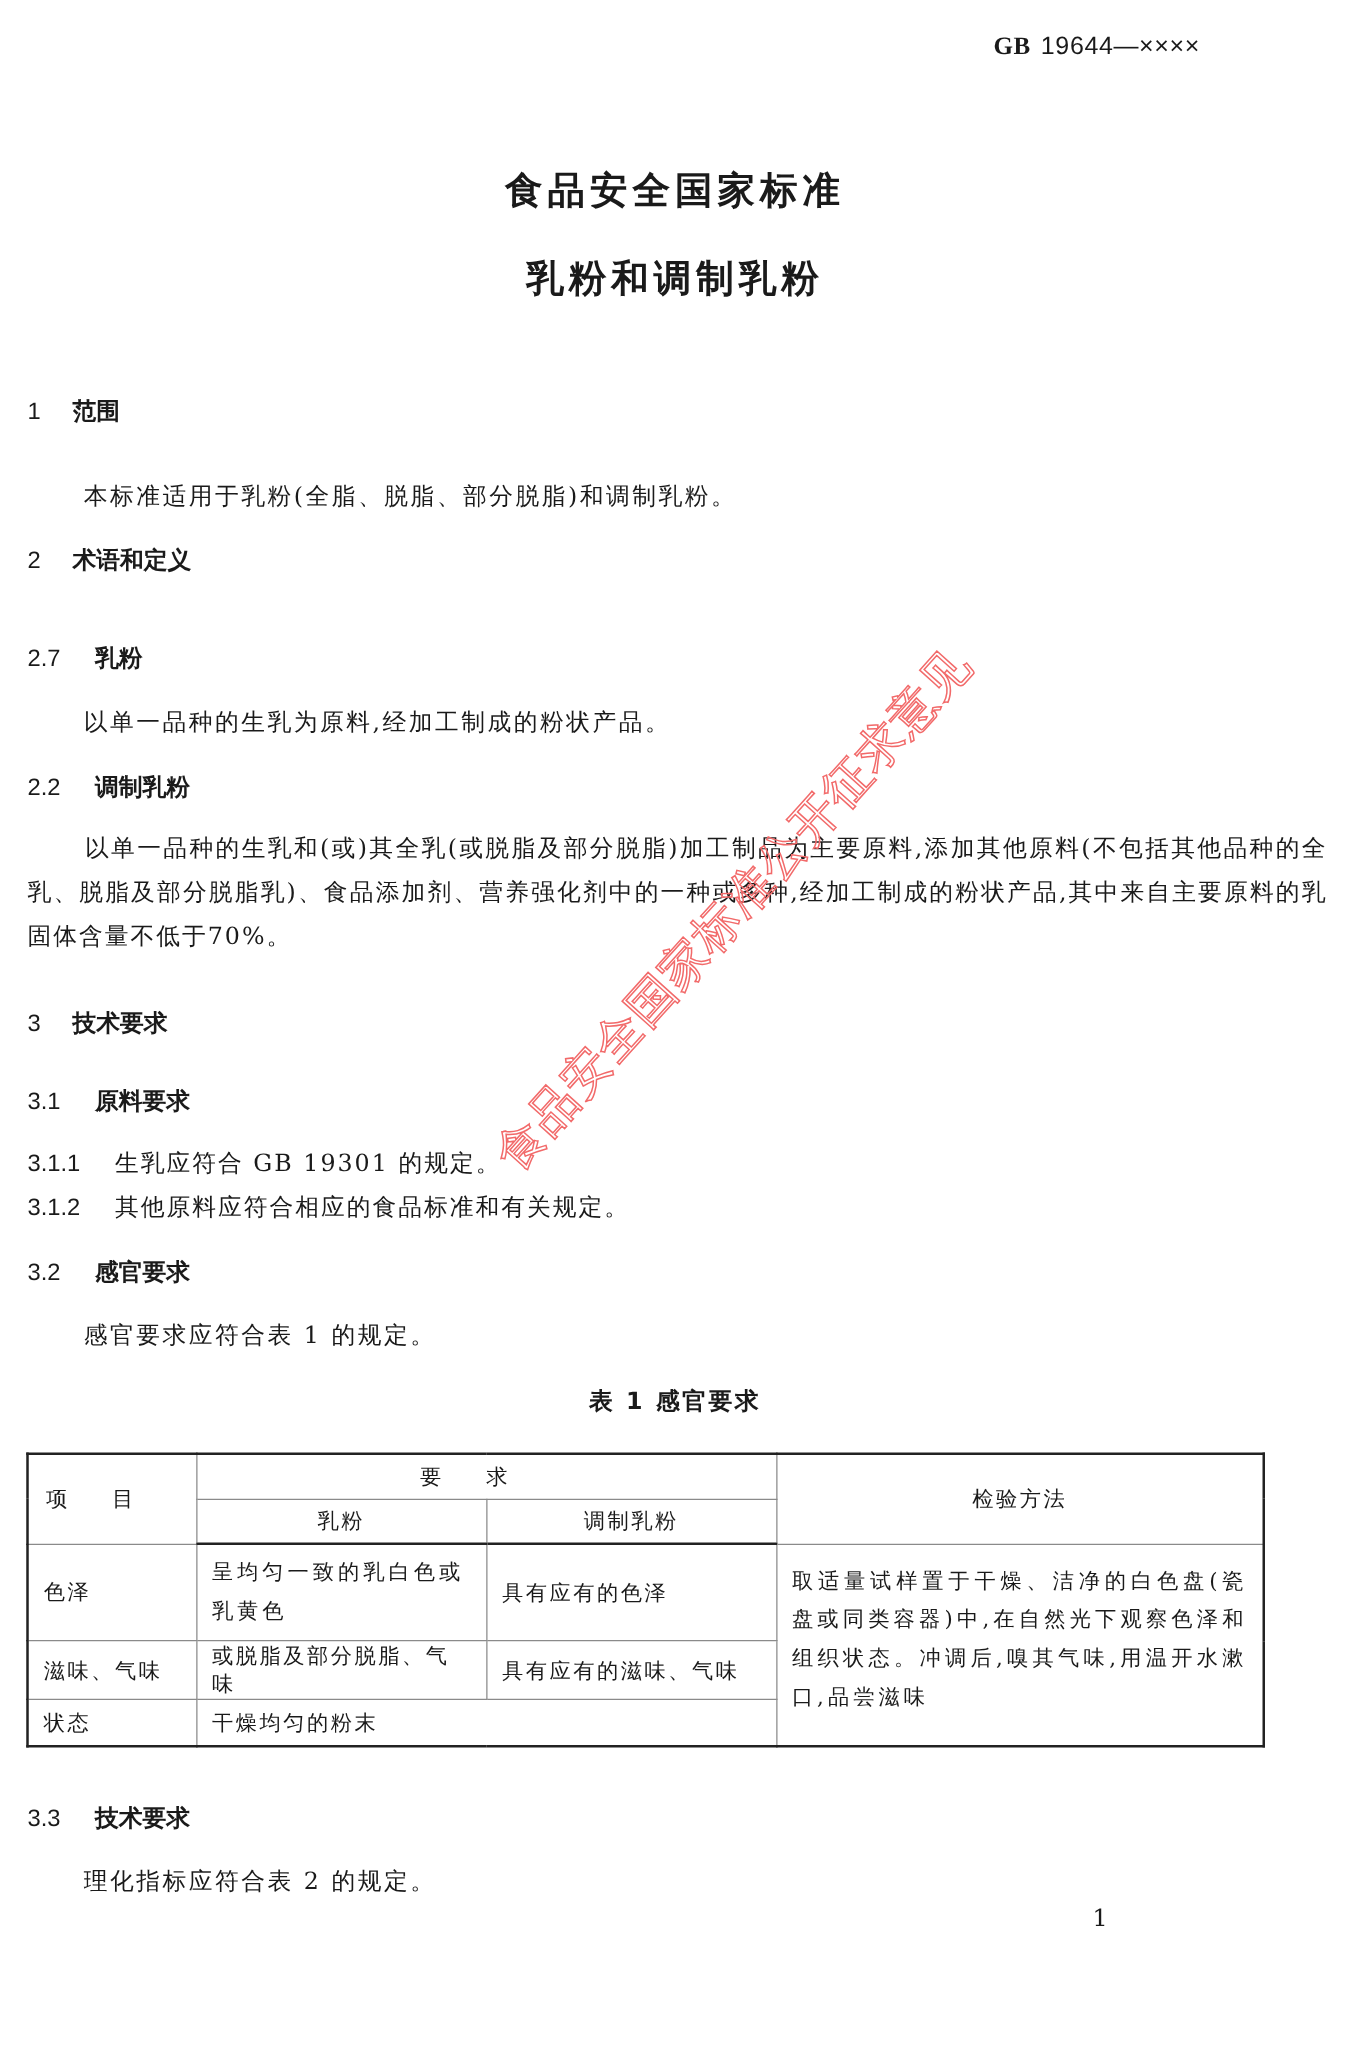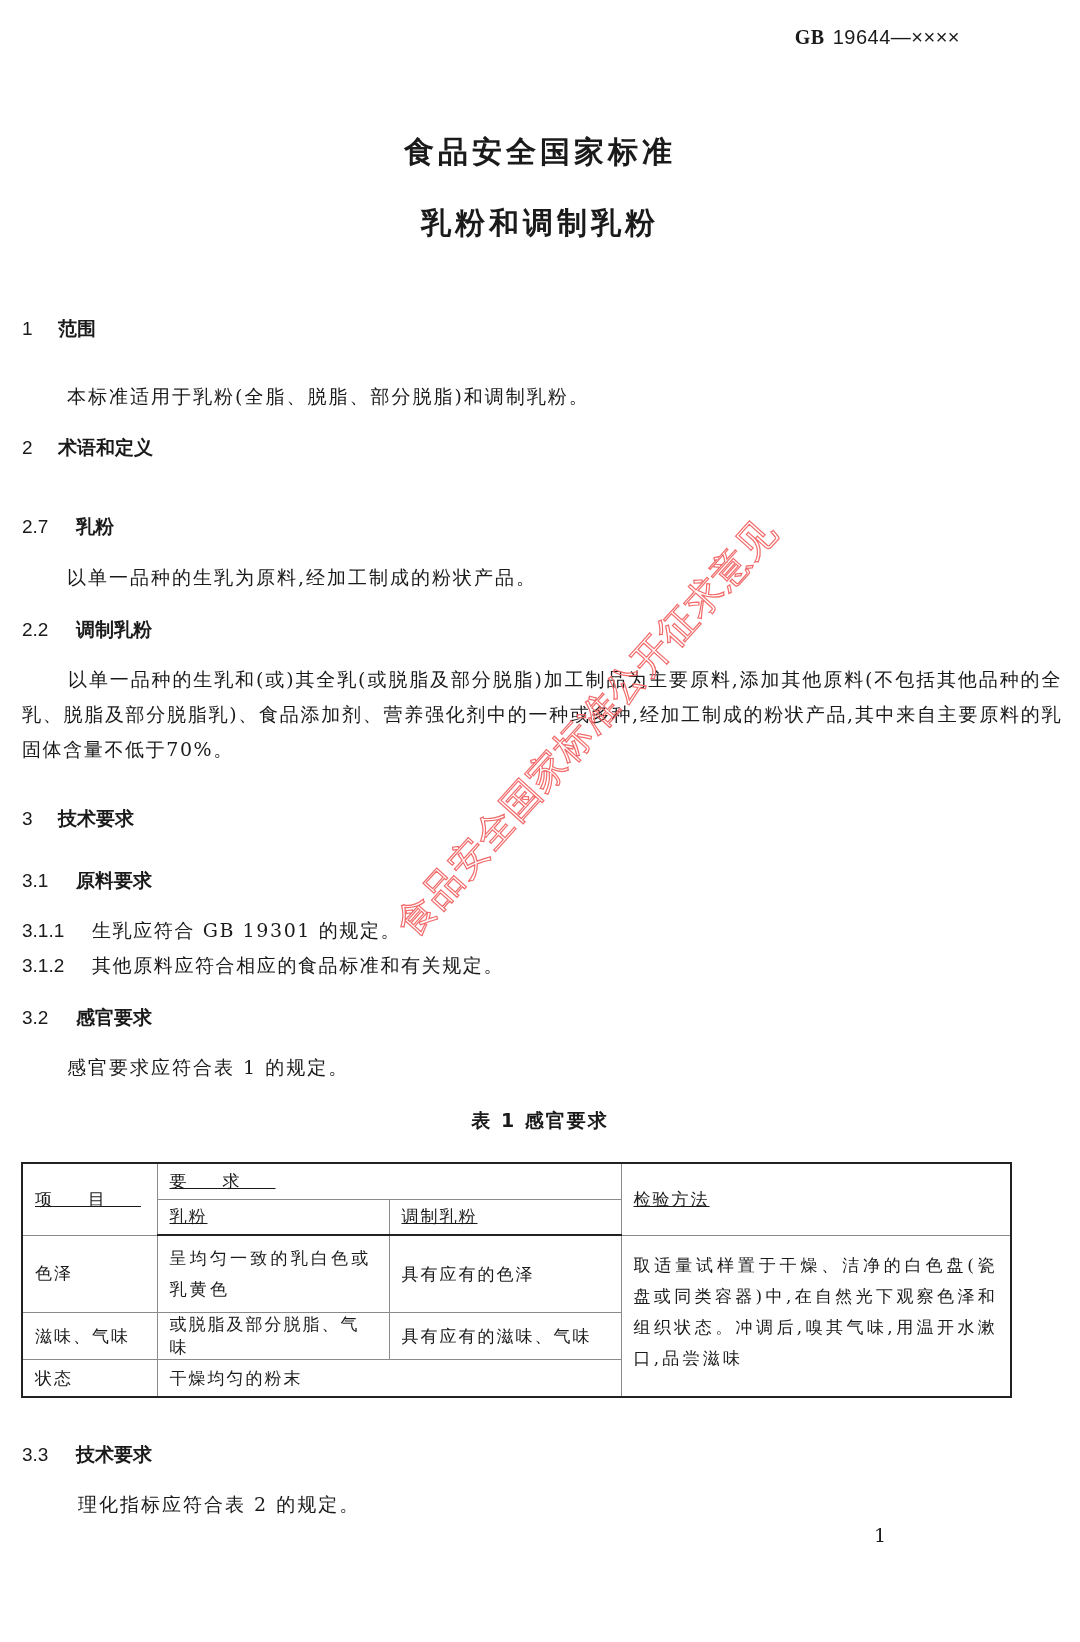--- a/index.html
+++ b/index.html
@@ -109,21 +109,21 @@
     letter-spacing: 2px;
     table-layout: fixed;
   }
   table.sensory td, table.sensory th {
     border: 1px solid #8a8a8a;
     font-weight: normal;
     padding: 0 12px;
     vertical-align: middle;
   }
   table.sensory thead tr.hr2 th { border-bottom: 2px solid #222; }
-  table.sensory th { text-align: left; text-decoration: underline; }
+  table.sensory th { text-align: center; }
   table.sensory .h-req { height: 36px; }
   table.sensory .h-sub { height: 36px; }
   table.sensory .r1 td { height: 76px; }
   table.sensory .r2 td { height: 38px; }
   table.sensory .r3 td { height: 36px; }
   table.sensory td.method {
     line-height: 31px;
     letter-spacing: 3.2px;
     text-align: justify;
     vertical-align: top;
@@ -246,19 +246,19 @@
       <tr class="r3">
         <td>状态</td>
         <td colspan="2">干燥均匀的粉末</td>
       </tr>
     </tbody>
   </table>
 
   <div class="abs heading h2" style="top:1442px;">
     <span class="num">3.3</span><span>技术要求</span>
   </div>
-  <div class="abs body-text" style="left:67px; top:1492px;margin-left:11px;">理化指标应符合表 2 的规定。</div>
+  <div class="abs body-text" style="left:67px; top:1492px;">理化指标应符合表 2 的规定。</div>
 
   <div class="abs page-number">1</div>
 
   <div class="watermark" style="left:404px; top:905px;">食品安全国家标准公开征求意见</div>
 
 </div>
 
 </body></html>

